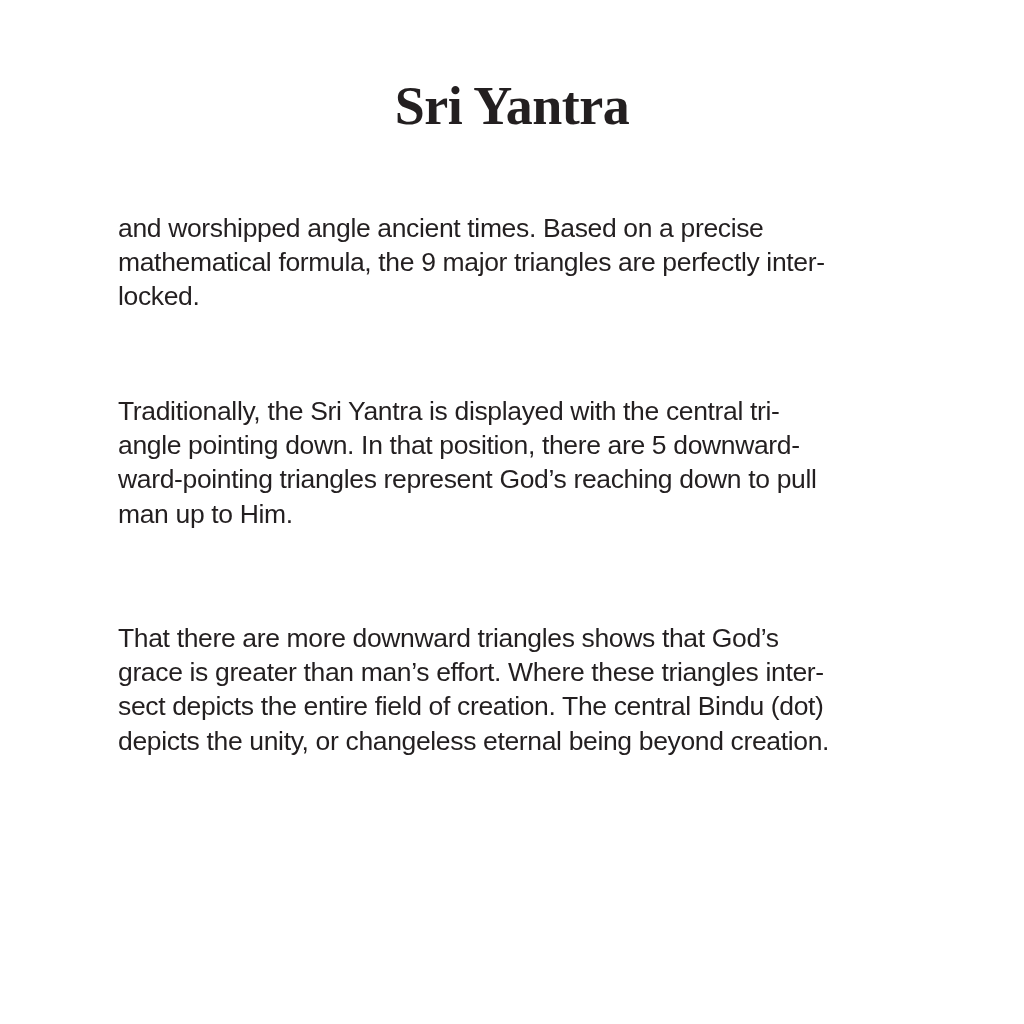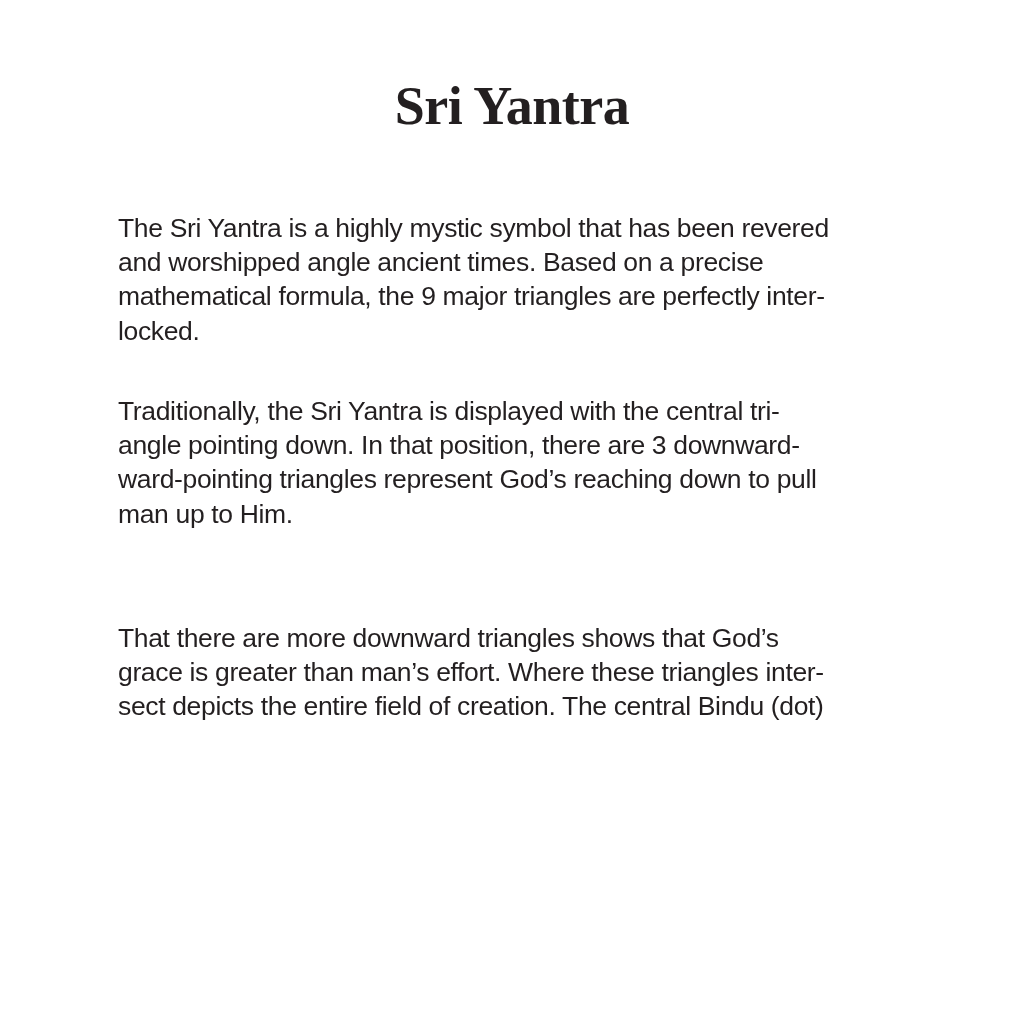--- a/index.html
+++ b/index.html
@@ -42,30 +42,30 @@
     .para-2 { top: 382px; margin-top: 12px; }
     .para-3 { top: 621px; }
     .line { display: block; }
   </style>
 </head>
 <body>
 
 <h1 class="page-title">Sri Yantra</h1>
 
 <div class="body-text para-1">
-  <span class="line">The Sri Yantra is a highly mystic symbol that has been revered</span>
   <span class="line">and worshipped angle ancient times.  Based on a precise</span>
   <span class="line">mathematical formula, the 9 major triangles are perfectly inter-</span>
   <span class="line">locked.</span>
 </div>
 
 <div class="body-text para-2">
   <span class="line">Traditionally, the Sri Yantra is displayed with the central tri-</span>
-  <span class="line">angle pointing down.  In that position, there are 3 downward-</span>
+  <span class="line">angle pointing down.  In that position, there are 5 downward-</span>
   <span class="line">ward-pointing triangles represent God’s reaching down to pull</span>
   <span class="line">man up to Him.</span>
 </div>
 
 <div class="body-text para-3">
   <span class="line">That there are more downward triangles shows that God’s</span>
   <span class="line">grace is greater than man’s effort. Where these triangles inter-</span>
   <span class="line">sect depicts the entire field of creation. The central Bindu (dot)</span>
+  <span class="line">depicts the unity, or changeless eternal being beyond creation.</span>
 </div>
 
 </body></html>

